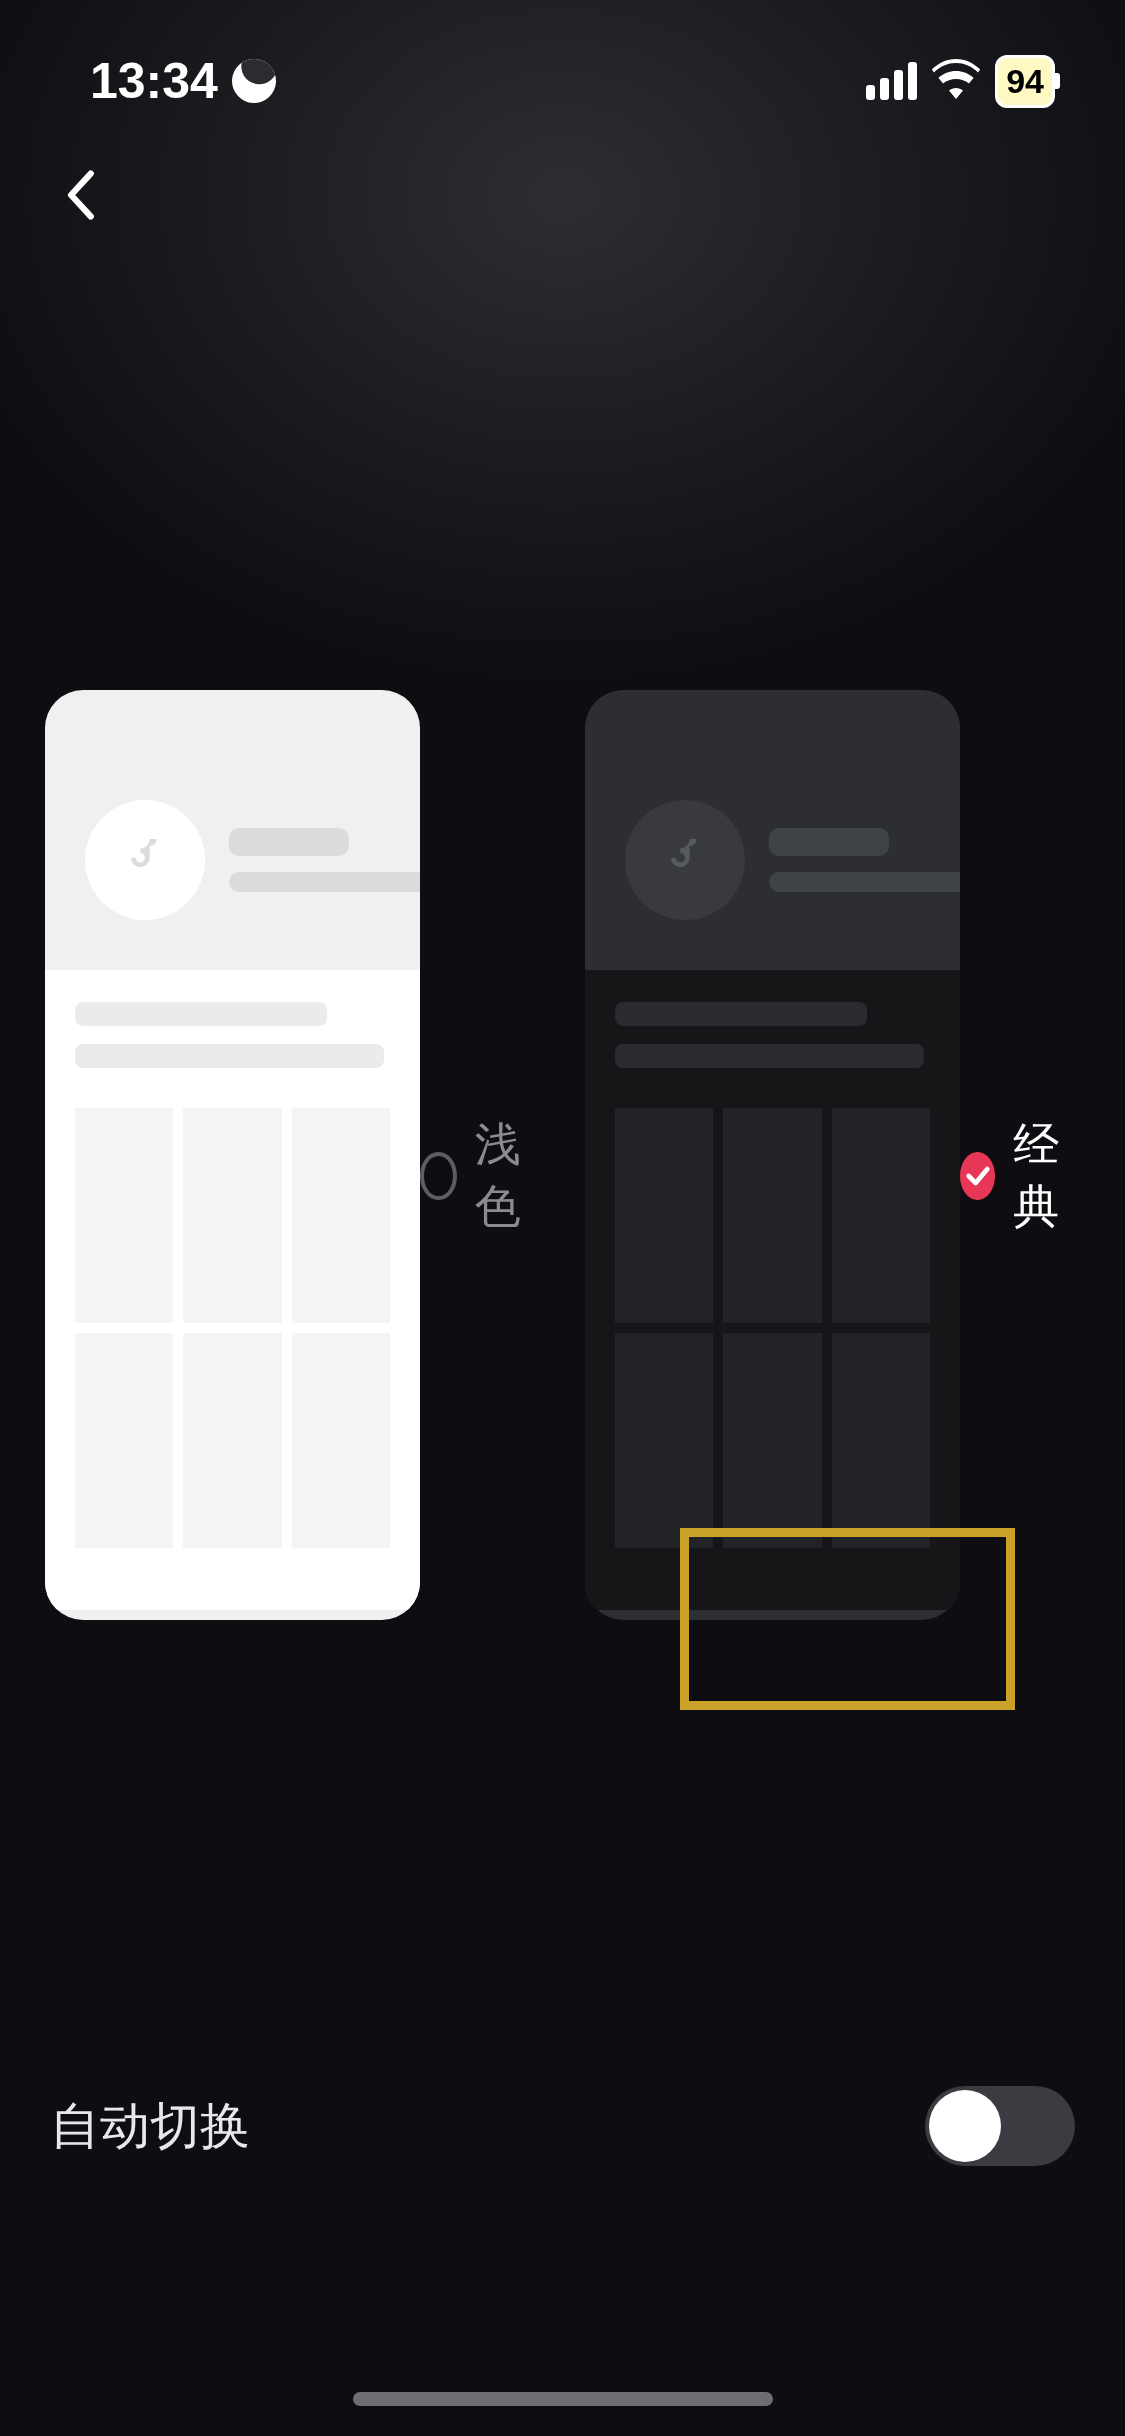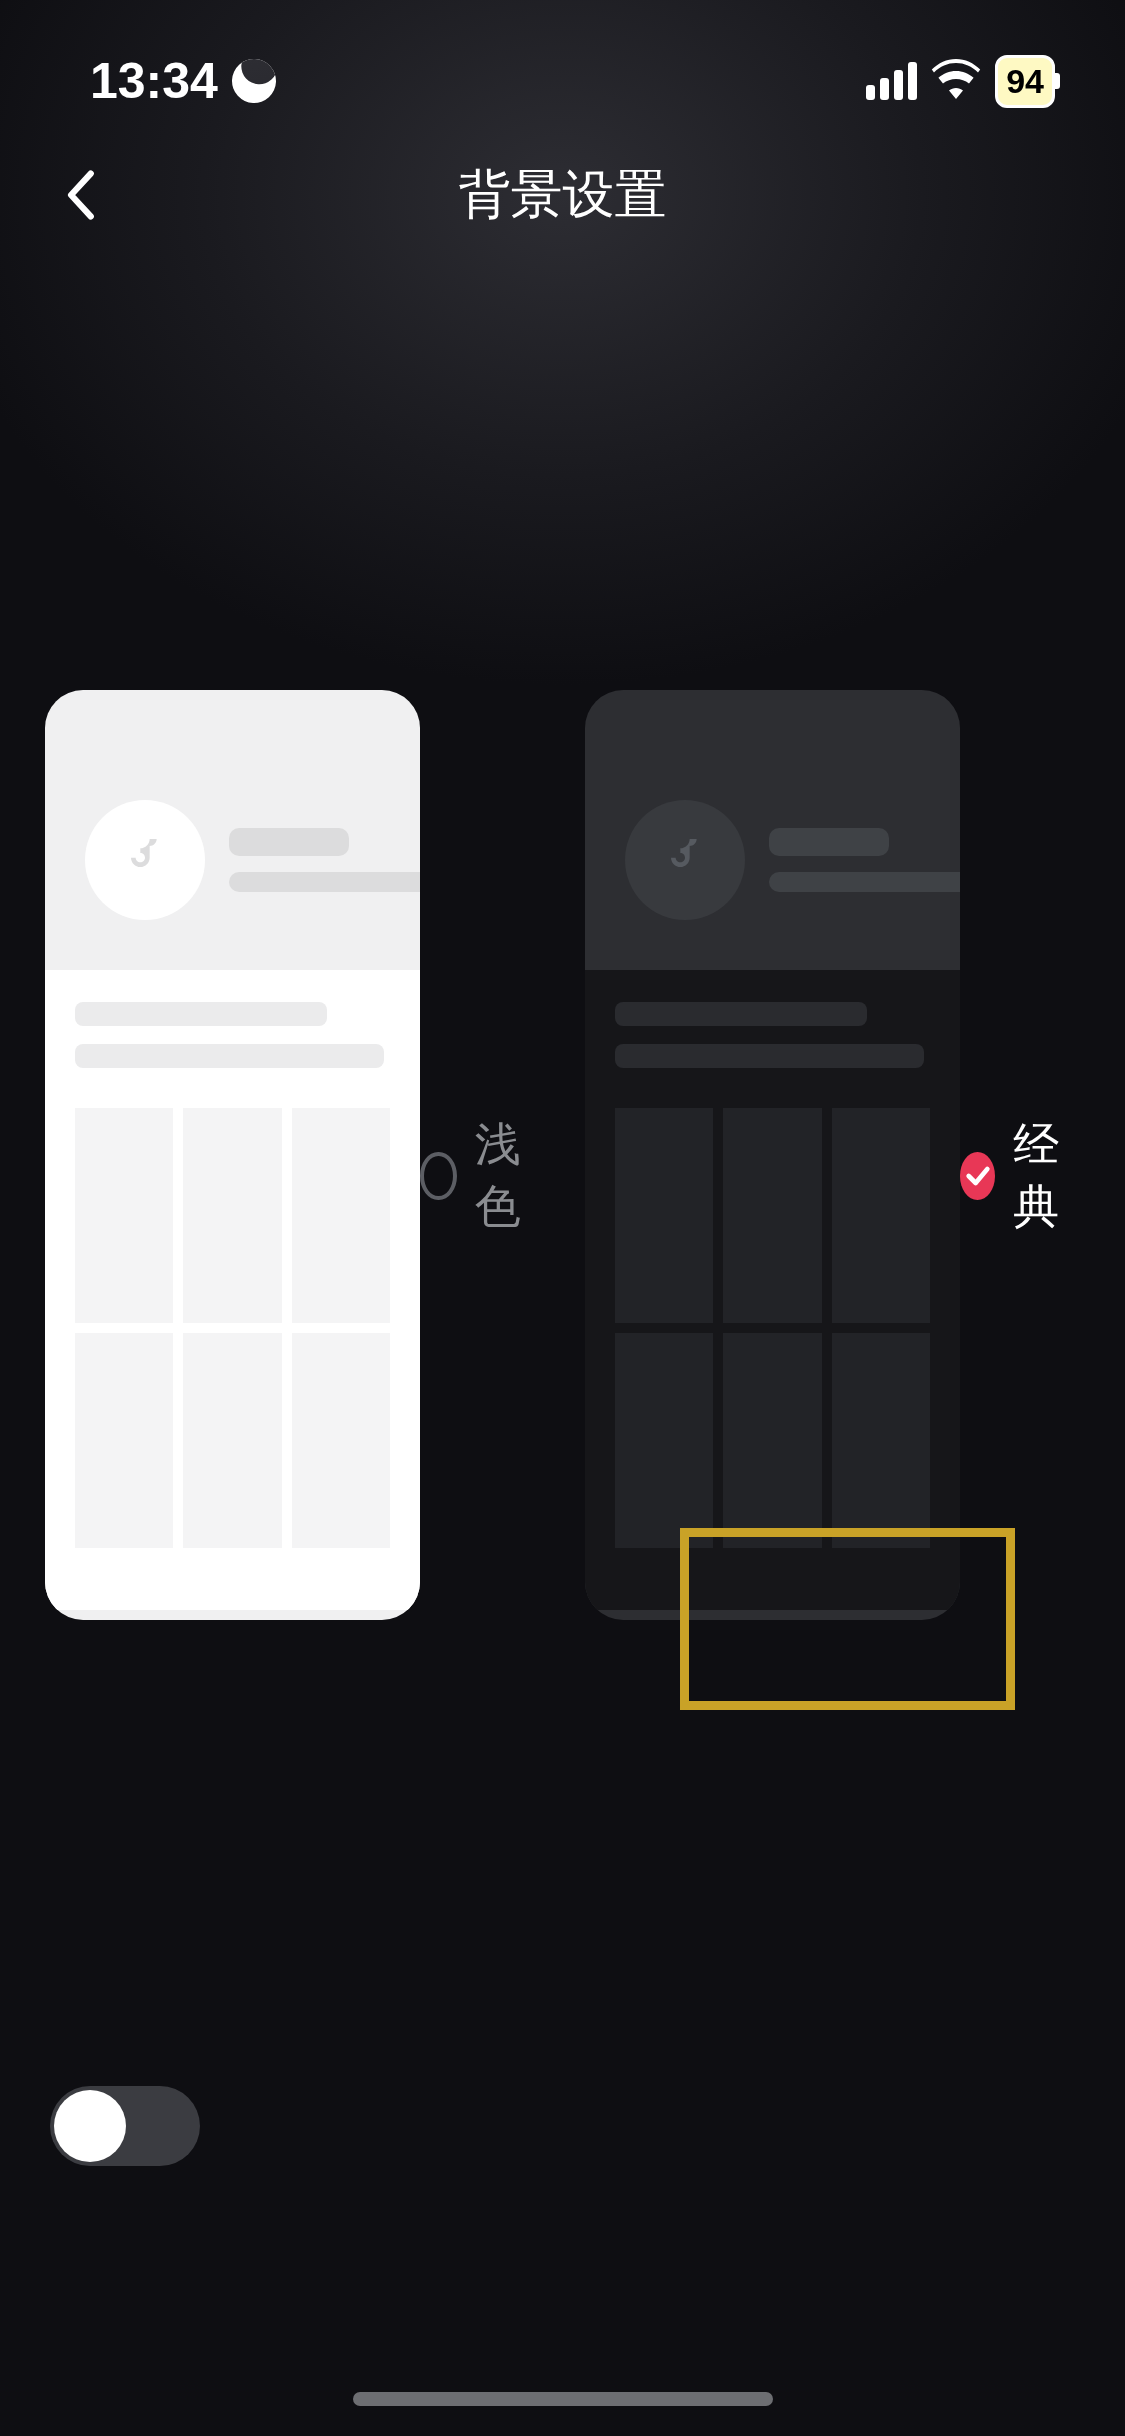--- a/index.html
+++ b/index.html
@@ -314,21 +314,20 @@
     </span>
   </div>
 </div>
 
 <div class="nav-header">
   <div class="back-button">
     <svg viewBox="0 0 16 28">
         <path d="M14 2 L3 14 L14 26" stroke="#fff" stroke-width="3.5" fill="none" stroke-linecap="round" stroke-linejoin="round"></path>
       </svg>
   </div>
-  <div class="page-title">背景设置</div>
 </div>
 
 <div class="theme-row">
 
   <div class="theme-option">
     <div class="theme-card light">
       <div class="card-header">
         <div class="avatar">
           <svg viewBox="0 0 24 24">
               <path d="M14 3c0 2.2-1.8 4-4 4v2c1.1 0 2 .9 2 2s-.9 2-2 2-2-.9-2-2H6c0 2.2 1.8 4 4 4s4-1.8 4-4V6c1.5 0 3-1.2 3-3h-3z"></path>
@@ -392,18 +391,19 @@
       </span>
       <span class="radio-label">经典</span>
     </div>
   </div>
 
 </div>
 
 <div class="highlight-box"></div>
 
 <div class="auto-switch-row">
+  <span class="auto-switch-label">自动切换</span>
   <div class="toggle">
     <div class="toggle-knob"></div>
   </div>
 </div>
 
 <div class="home-indicator"></div>
 
 </body></html>

